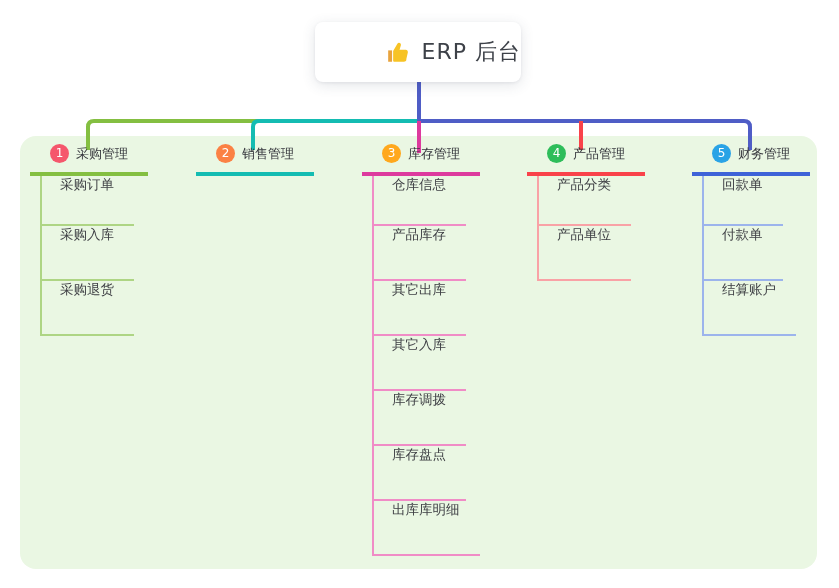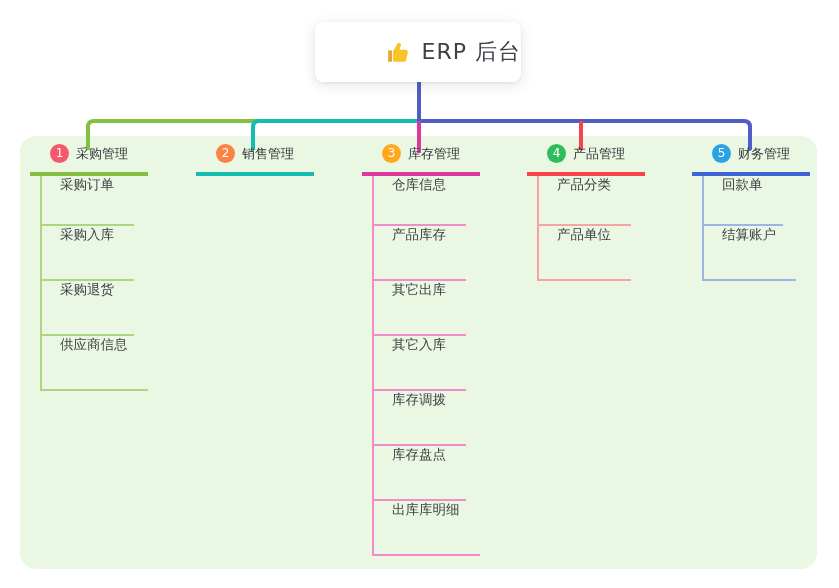--- a/index.html
+++ b/index.html
@@ -79,23 +79,20 @@
     <div class="children">
       <div class="child">
           <span>采购订单</span>
         </div>
       <div class="child">
           <span>采购入库</span>
         </div>
       <div class="child">
           <span>采购退货</span>
         </div>
-      <div class="child">
-          <span>供应商信息</span>
-        </div>
     </div>
   </div>
 
   <div class="branch" style="left: 196px; --acc: #14bcb2; --lt: #7fd6cf; --bdg: #fb8144;">
     <div class="branch-header">
       <span class="badge">2</span>
       <span class="branch-label">销售管理</span>
     </div>
   </div>
 
@@ -147,18 +144,21 @@
   <div class="branch" style="left: 692px; --acc: #3e63d8; --lt: #9cb4ec; --bdg: #2aa3e6;">
     <div class="branch-header">
       <span class="badge">5</span>
       <span class="branch-label">财务管理</span>
     </div>
     <div class="children">
       <div class="child">
           <span>回款单</span>
         </div>
       <div class="child">
+          <span>付款单</span>
+        </div>
+      <div class="child">
           <span>结算账户</span>
         </div>
     </div>
   </div>
 
 </div>
 
 </body></html>

